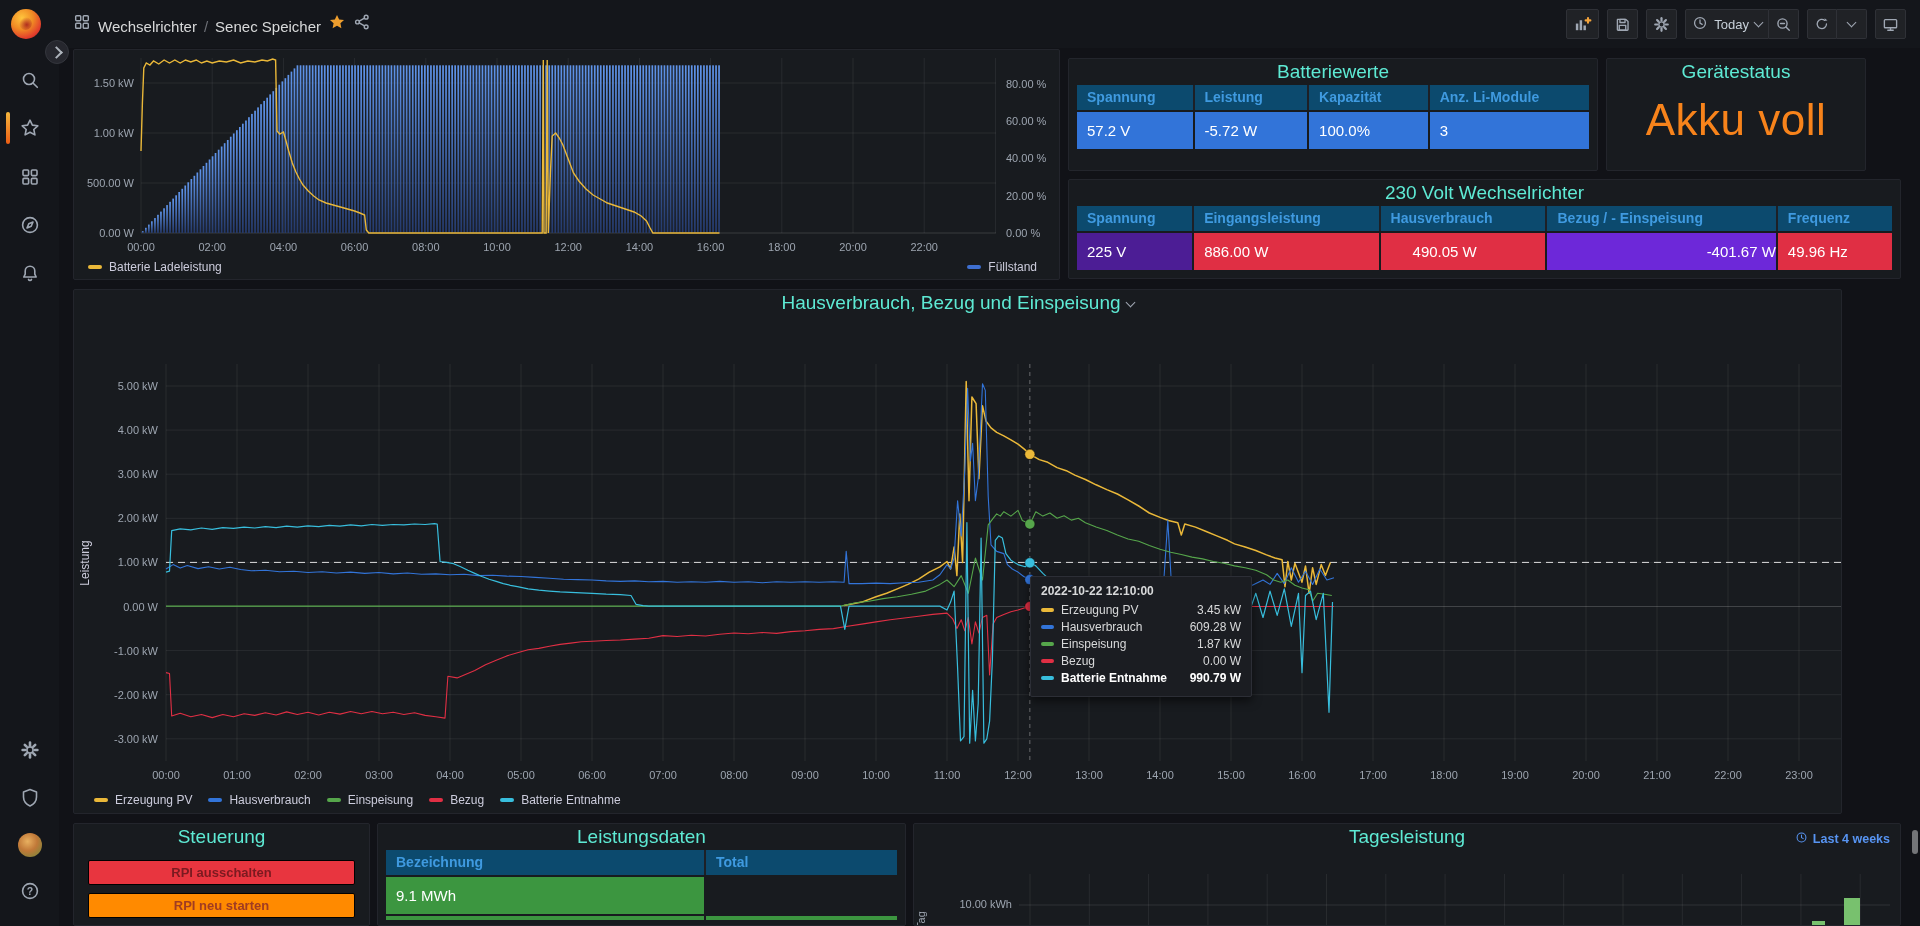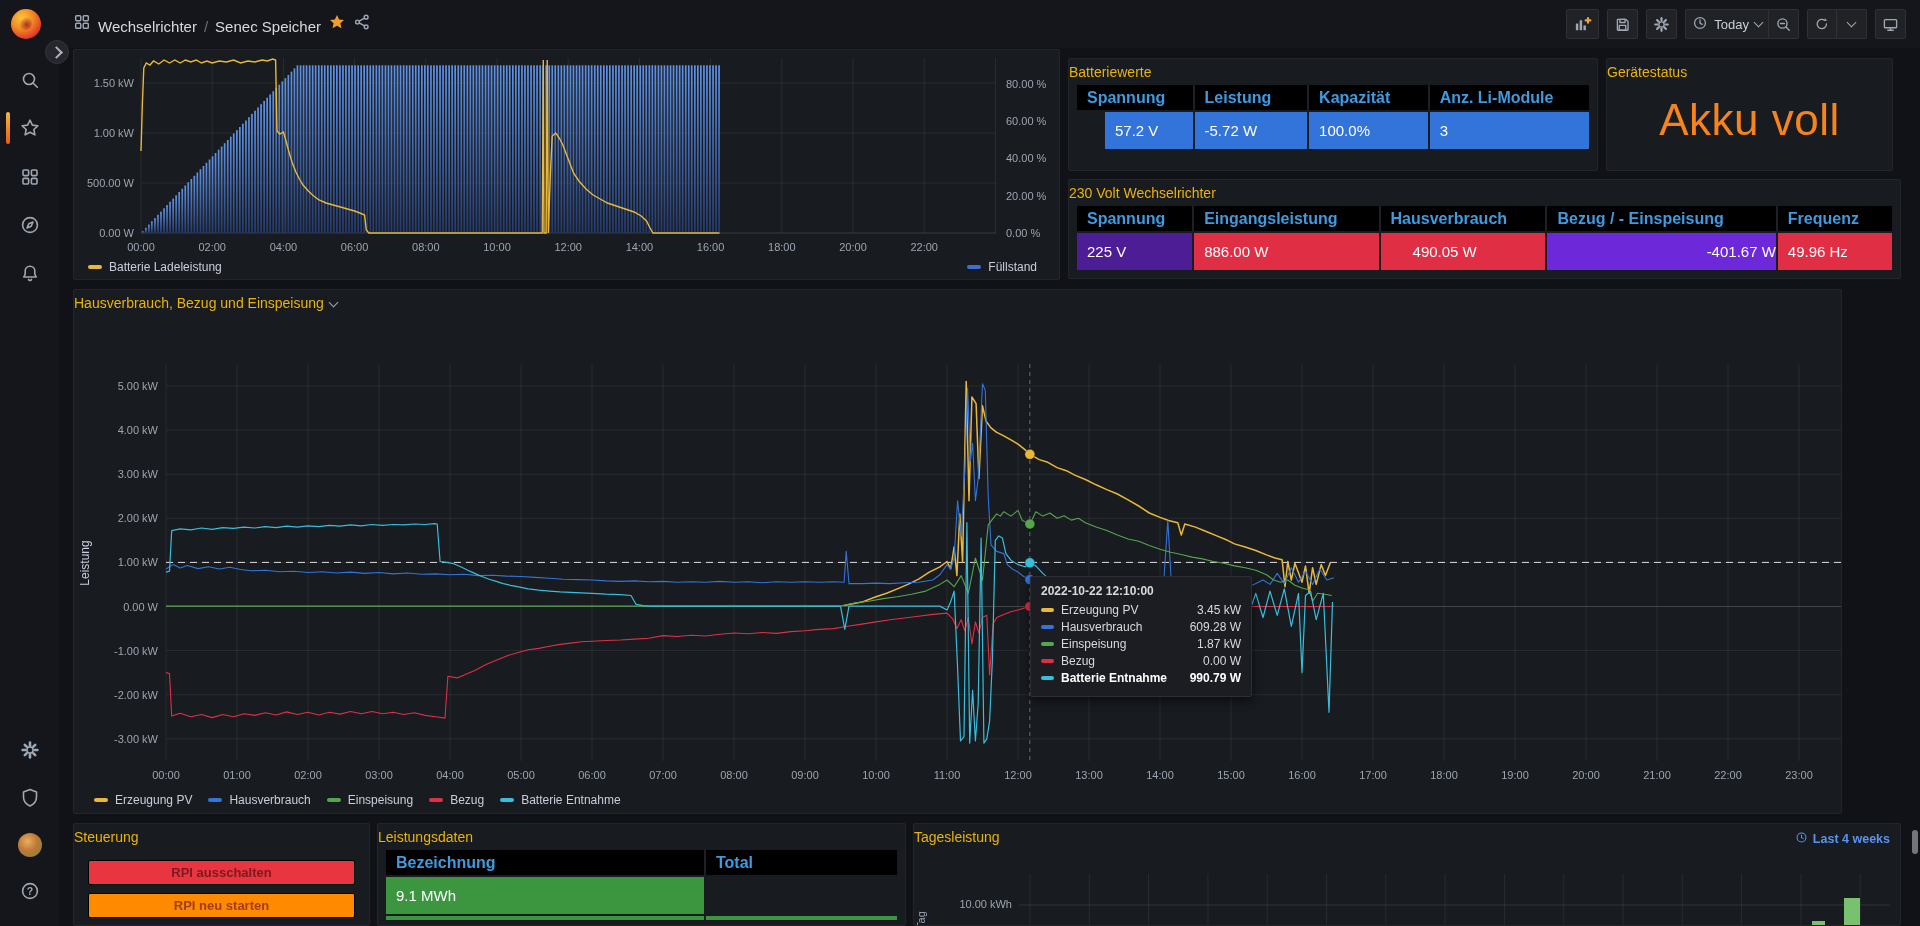--- a/index.html
+++ b/index.html
@@ -25,27 +25,27 @@
   .toolbar{display:flex;align-items:center;gap:8px}
   .tbtn{height:30px;min-width:30px;padding:0 6px;background:#202226;border:1px solid #2f3137;border-radius:2px;
         display:flex;align-items:center;justify-content:center;gap:6px;color:#c7d0d9;font-size:13px;font-weight:500;cursor:pointer;box-sizing:border-box}
   .tgroup{display:flex}
   .tgroup .tbtn{border-radius:0}
   .tgroup .tbtn:first-child{border-radius:2px 0 0 2px}
   .tgroup .tbtn:last-child{border-radius:0 2px 2px 0;border-left:none}
   .caret{width:6px;height:6px;border-right:1.6px solid #9fa7b3;border-bottom:1.6px solid #9fa7b3;transform:rotate(45deg);margin-top:-3px}
   
   .panel{position:absolute;background:#181b1f;border:1px solid #23252c;border-radius:2px;box-sizing:border-box;overflow:hidden}
-  .ptitle{height:26px;line-height:26px;text-align:left;font-size:14px;font-weight:500;color:#eab308;white-space:nowrap}
+  .ptitle{height:26px;line-height:26px;text-align:center;font-size:19px;font-weight:500;color:#5eead4;white-space:nowrap}
   .ptitle .caret{border-color:#9fa7b3;margin-left:6px;display:inline-block;vertical-align:middle}
   svg text{font-family:"Liberation Sans",sans-serif}
   
   .tbl{padding:0 8px}
   .tr{display:grid;gap:2px;margin-bottom:2px}
-  .th{height:25px;line-height:25px;padding-left:10px;font-size:16px;font-weight:700;color:#3f9ae0;background:#000000}
+  .th{height:25px;line-height:25px;padding-left:10px;font-size:14px;font-weight:700;color:#3f9ae0;background:#0c4a6e}
   .td{height:37px;line-height:37px;padding-left:10px;font-size:15px;font-weight:500;color:#fff}
   
   .legend{position:absolute;display:flex;align-items:center;font-size:12px;color:#ccccdc}
   .leg-item{display:flex;align-items:center;margin-right:16px;cursor:pointer;white-space:nowrap}
   .leg-item i{display:inline-block;width:14px;height:4px;border-radius:2px;margin-right:7px}
   
   .tooltip{position:absolute;left:1030px;top:576px;width:200px;background:#1b1d22;border:1px solid #2c2e36;border-radius:2px;
            box-shadow:0 4px 10px rgba(0,0,0,.55);padding:7px 10px 8px;z-index:50;font-size:12px}
   .tooltip .tt-time{font-size:12px;font-weight:700;color:#d8d9da;margin-bottom:5px}
   .tt-row{display:flex;align-items:center;margin:3px 0;color:#d8d9da}
@@ -480,29 +480,29 @@
 <section class="panel" style="left:1068px;top:58px;width:530px;height:113px">
   <div class="ptitle">Batteriewerte</div>
   <div class="tbl" id="tbl-batt">
       <div class="tr" style="grid-template-columns: 116fr 113fr 119fr 160fr; background: rgb(29, 32, 38);">
         <div class="th">Spannung</div>
         <div class="th">Leistung</div>
         <div class="th">Kapazität</div>
         <div class="th">Anz. Li-Module</div>
       </div>
       <div class="tr" style="grid-template-columns: 116fr 113fr 119fr 160fr;">
-        <div class="td" style="background: rgb(50, 116, 217); margin-left: 28px;">57.2 V</div>
+        <div class="td" style="background: rgb(50, 116, 217);">57.2 V</div>
         <div class="td" style="background: rgb(50, 116, 217);">-5.72 W</div>
         <div class="td" style="background: rgb(50, 116, 217);">100.0%</div>
         <div class="td" style="background: rgb(50, 116, 217);">3</div>
       </div>
     </div>
 </section>
 
-<section class="panel" style="left:1606px;top:58px;width:287px;height:113px">
+<section class="panel" style="left:1606px;top:58px;width:260px;height:113px">
   <div class="ptitle">Gerätestatus</div>
   <div class="statusv" id="status-value" style="color: rgb(247, 131, 27);">Akku voll</div>
 </section>
 
 <section class="panel" style="left:1068px;top:179px;width:833px;height:100px">
   <div class="ptitle">230 Volt Wechselrichter</div>
   <div class="tbl" id="tbl-230v">
       <div class="tr" style="grid-template-columns: 118fr 189fr 169fr 234fr 117fr; background: rgb(29, 32, 38);">
         <div class="th">Spannung</div>
         <div class="th">Eingangsleistung</div>

